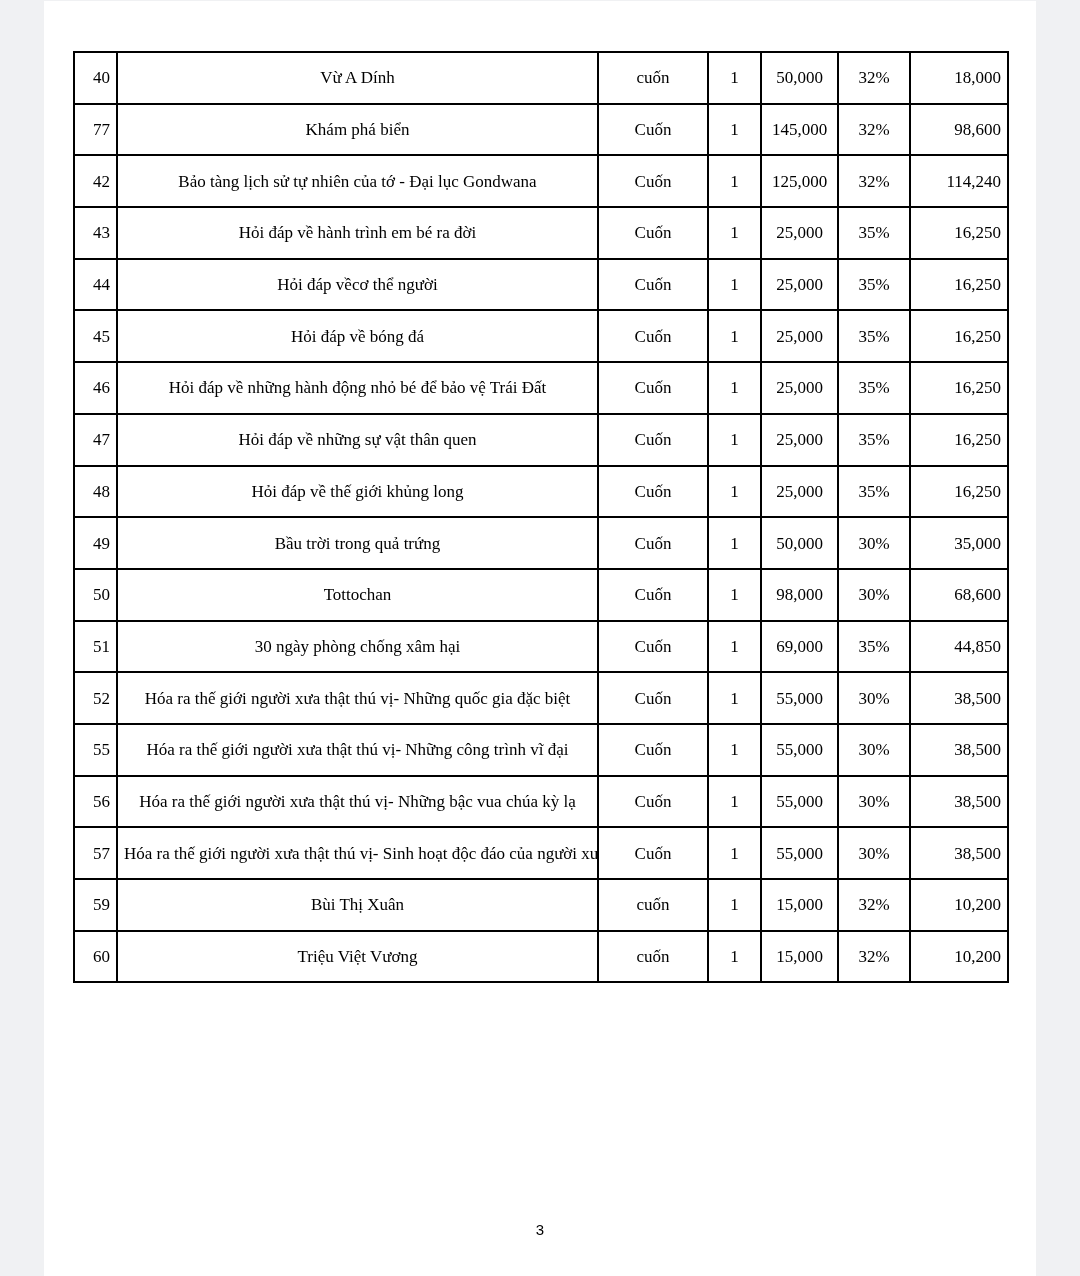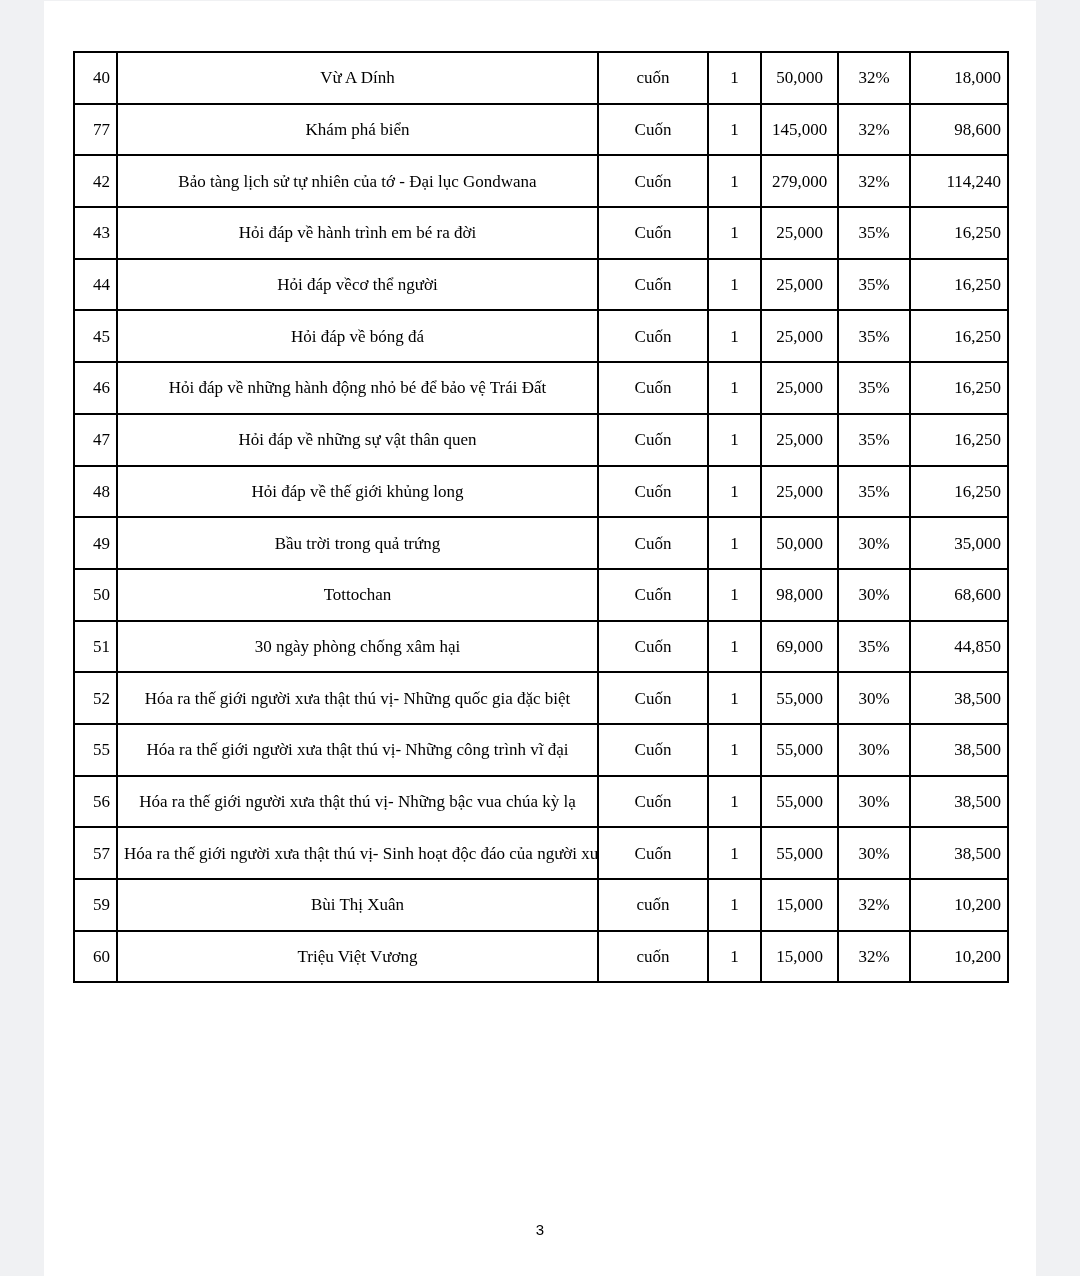--- a/index.html
+++ b/index.html
@@ -79,21 +79,21 @@
           <td class="c-qty">1</td>
           <td class="c-price">145,000</td>
           <td class="c-pct">32%</td>
           <td class="c-total">98,600</td>
         </tr>
         <tr>
           <td class="c-stt">42</td>
           <td class="c-name">Bảo tàng lịch sử tự nhiên của tớ - Đại lục Gondwana</td>
           <td class="c-unit">Cuốn</td>
           <td class="c-qty">1</td>
-          <td class="c-price">279,000</td>
+          <td class="c-price">125,000</td>
           <td class="c-pct">32%</td>
           <td class="c-total">114,240</td>
         </tr>
         <tr>
           <td class="c-stt">43</td>
           <td class="c-name">Hỏi đáp về hành trình em bé ra đời</td>
           <td class="c-unit">Cuốn</td>
           <td class="c-qty">1</td>
           <td class="c-price">25,000</td>
           <td class="c-pct">35%</td>

